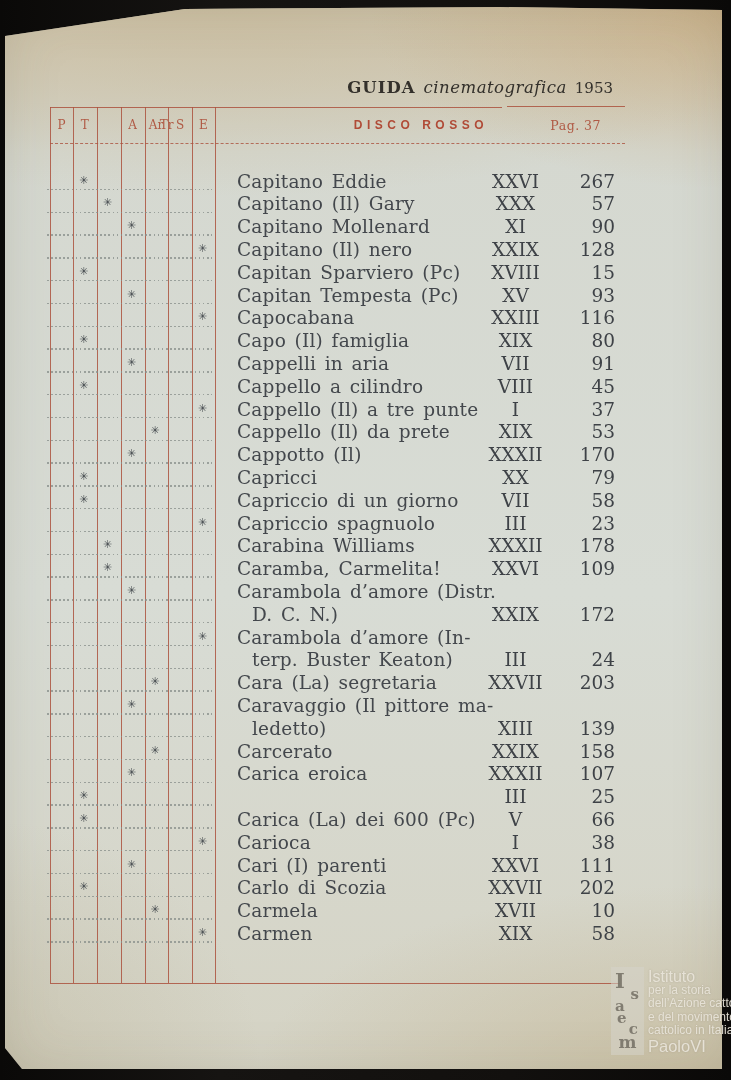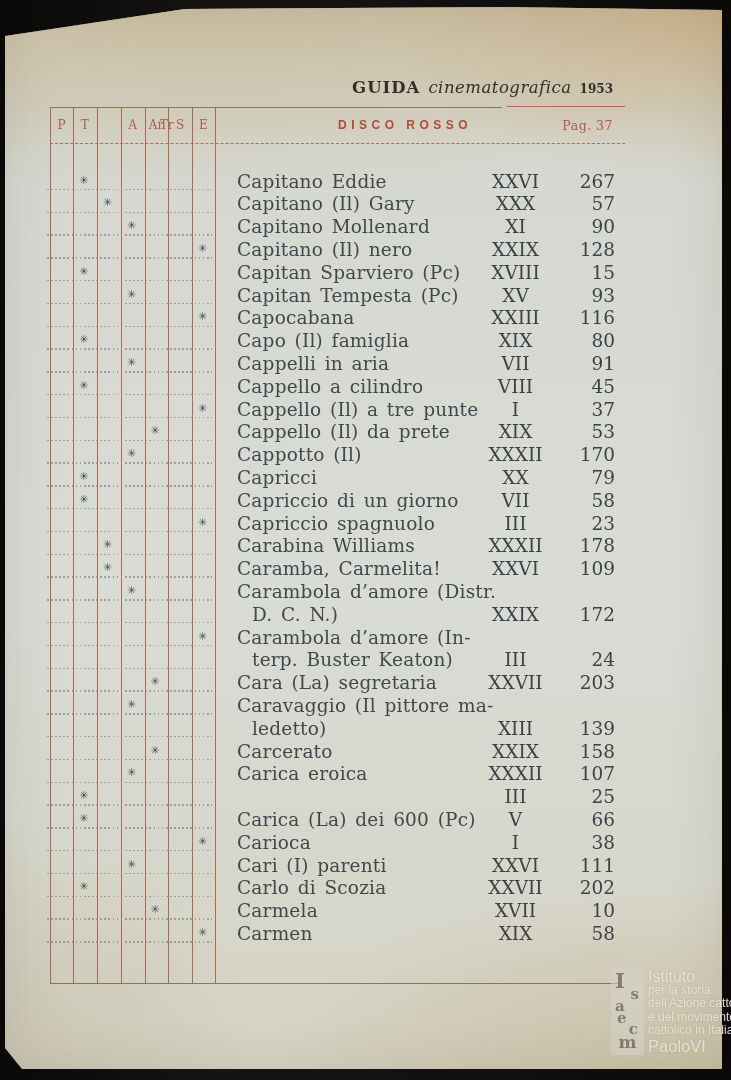--- a/index.html
+++ b/index.html
@@ -13,36 +13,36 @@
       radial-gradient(120% 26% at 30% 0%, rgba(203,190,160,.85), rgba(203,190,160,0) 70%),
       radial-gradient(100% 30% at 95% 100%, rgba(193,178,142,.6), rgba(193,178,142,0) 60%),
       radial-gradient(60% 40% at 0% 100%, rgba(180,170,140,.35), rgba(180,170,140,0) 60%),
       linear-gradient(180deg,#cfc6b1 0%,#d5d8d0 14%,#d8dcd5 55%,#d5d3c4 100%);
     box-shadow:inset 0 0 60px rgba(90,75,50,.18);}
   
   .guida{position:absolute;top:78px;right:118px;display:flex;align-items:baseline;gap:8px;
     color:#33302b;white-space:nowrap;}
   .guida .g1{font-weight:bold;font-size:16.5px;letter-spacing:1px;}
   .guida .g2{font-style:italic;font-size:16.5px;letter-spacing:.5px;}
-  .guida .g3{font-weight:bold;font-size:12px;}
+  .guida .g3{font-weight:normal;font-size:15px;}
   
   .hline,.vline{position:absolute;background:rgba(171,82,62,.85);}
   .hline{height:1.4px;}
   .vline{width:1.4px;top:107px;height:876px;}
   .rule-top-a{left:50px;width:452px;top:107px;}
   .rule-top-b{left:507px;width:118px;top:105.5px;}
   .rule-head{left:50px;width:575px;top:143px;background:none;border-top:1.4px dashed rgba(171,82,62,.8);height:0;}
   .rule-bot{left:50px;width:570px;top:983px;}
   
   .colhead{position:absolute;top:118px;width:20px;margin-left:-10px;text-align:center;
     font-size:12px;color:#b05a45;}
-  .disco{position:absolute;top:118px;left:338px;width:150px;text-align:left;
+  .disco{position:absolute;top:118px;left:338px;width:150px;text-align:right;
     font-family:"Liberation Sans",sans-serif;font-weight:bold;font-size:12px;
     letter-spacing:4.5px;color:#b04b37;}
-  .pagnum{position:absolute;top:118px;left:540px;width:73px;text-align:right;
+  .pagnum{position:absolute;top:118px;left:528px;width:73px;text-align:right;
     font-size:12.5px;color:#b05a45;letter-spacing:.5px;}
   
   .row-line{position:absolute;left:0;width:731px;height:22.8px;line-height:22.8px;}
   .leader{position:absolute;left:47px;width:165px;bottom:3px;height:1.6px;opacity:.75;
     background-image:repeating-linear-gradient(90deg,#868d89 0 1.6px,transparent 1.6px 4.1px);}
   .marker{position:absolute;top:0px;font-size:11px;line-height:20px;color:#474c50;margin-left:-5.5px;}
   .title{position:absolute;left:237px;font-size:18.5px;color:#43474c;word-spacing:2.5px;
     letter-spacing:.2px;white-space:nowrap;}
   .title.cont{left:252px;}
   .vol{position:absolute;left:455px;width:121px;text-align:center;font-size:18.5px;color:#3e4247;}

